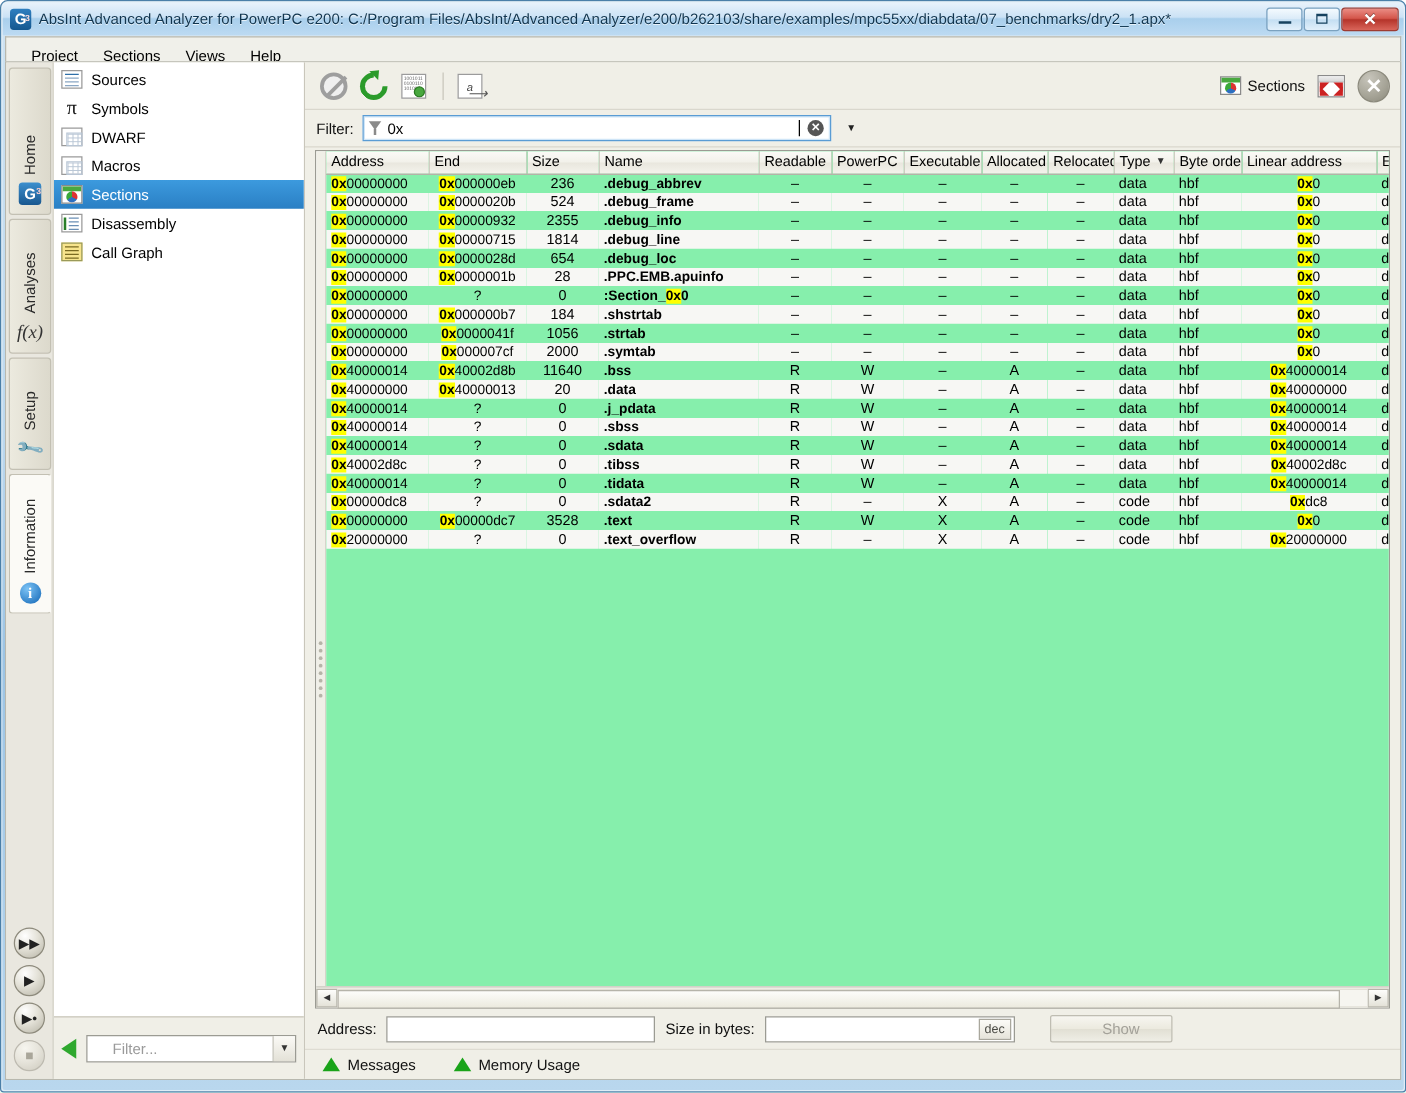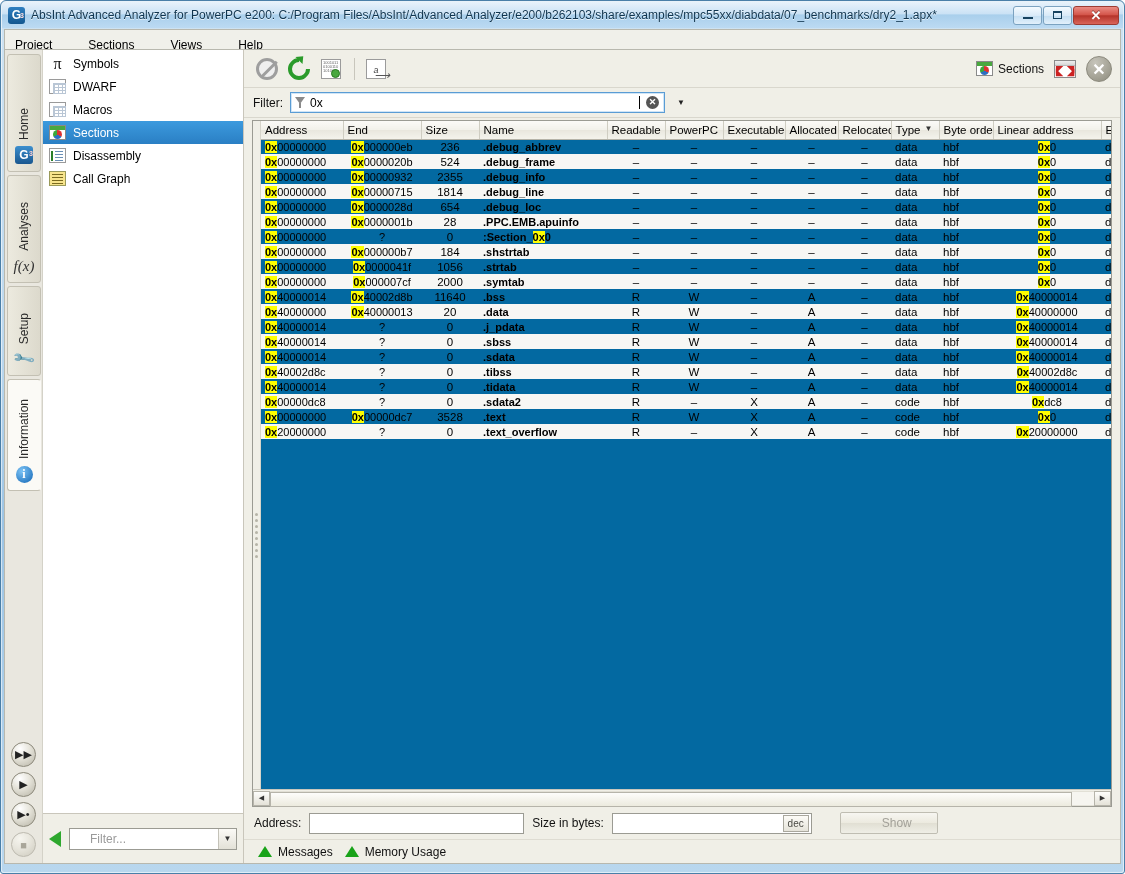--- a/index.html
+++ b/index.html
@@ -63,21 +63,21 @@
   }
   .winbtn .bar { width:10px; height:2px; background:#16425f; margin-top:6px;}
   .winbtn .sq { width:9px; height:8px; border:1px solid #16425f; border-top-width:2px; }
 
   
   #menubar {
     position: absolute; left: 3px; top: 28px; width: 1117px; height: 31px;
     background: #f0f0ea;
     border: 1px solid #b8b8ae; border-bottom: none;
     display: flex; align-items: center;
-    padding-left: 0; gap: 16px;
+    padding-left: 10px; gap: 0px;
   }
   .menu-item {
     font-size: 12px; color: #000; padding: 2px 10px; cursor: default;
   }
 
   
   #client {
     position: absolute; left: 3px; top: 48px; width: 1117px; height: 815px;
     background: #f0efe7;
     border: 1px solid #b8b8ae;
@@ -271,21 +271,21 @@
     display:flex; flex-direction:column;
     border: 1px solid #9b9b93; background:#fff;
   }
   #tablebody-row { flex:1 1 auto; display:flex; min-height:0; }
   #splitter {
     width: 8px; flex:none; background:#f0efe7; border-right:1px solid #d6d4ca;
     display:flex; align-items:center; justify-content:center; padding-top:160px;
   }
   #splitter .dots { display:flex; flex-direction:column; gap:3px; }
   #splitter .dots i { width:3px;height:3px;border-radius:50%;background:#b6b4a8; display:block;}
-  #tablescroll { flex:1 1 auto; overflow:hidden; background:#0369a1; min-width:0;}
+  #tablescroll { flex:1 1 auto; overflow:hidden; background:#86efac; min-width:0;}
 
   table.grid { border-collapse: collapse; width: 100%; table-layout: fixed; font-size: 11.5px; }
   table.grid th {
     background: linear-gradient(to bottom,#fbfaf7 0%, #f2f1ea 48%, #e9e7de 52%, #f4f3ec 100%);
     border-right: 1px solid #cfcdc2; border-bottom: 1px solid #b5b3a8;
     font-weight: normal; text-align: left; padding: 2px 4px; height: 18px;
     color:#000; white-space:nowrap; overflow:hidden;
   }
   table.grid td {
     padding: 0px 4px; height: 15px; white-space: nowrap; overflow:hidden;
@@ -334,21 +334,21 @@
   }
   #show-button {
     height: 22px; width: 98px; margin-left: 20px;
     background: linear-gradient(to bottom,#f7f6f1 0%, #eceadf 49%, #e1dfd3 51%, #efeee6 100%);
     border:1px solid #bfbdb2; border-radius:2px;
     font-size:12px; color:#a3a199; display:flex; align-items:center; justify-content:center;padding-left:16px;
   }
 
   
   #statusbar {
-    height: 24px; flex:none; display:flex; align-items:center; gap:12px;
+    height: 24px; flex:none; display:flex; align-items:center; gap:30px;
     padding-left: 14px; background:#f0efe7; border-top:1px solid #dedcd2;
   }
   .status-item { display:flex; align-items:center; gap:6px; font-size:12px; color:#111;}
   .tri-up { width:0;height:0;border-left:7px solid transparent;border-right:7px solid transparent;
      border-bottom:11px solid #19a319; }
 </style>
 </head>
 <body>
 
 <div id="window">
@@ -409,20 +409,24 @@
       <div id="playbar">
         <div class="pbtn">▶▶</div>
         <div class="pbtn">▶</div>
         <div class="pbtn">▶•</div>
         <div class="pbtn disabled">■</div>
       </div>
     </div>
 
     <div id="leftpanel">
       <div id="navlist">
+        <div class="nav-item">
+          <span class="nav-ico ni-sources"></span>
+          <span>Sources</span>
+        </div>
         <div class="nav-item">
           <span class="nav-ico ni-pi">π</span>
           <span>Symbols</span>
         </div>
         <div class="nav-item">
           <span class="nav-ico ni-grid"></span>
           <span>DWARF</span>
         </div>
         <div class="nav-item">
           <span class="nav-ico ni-grid"></span>

